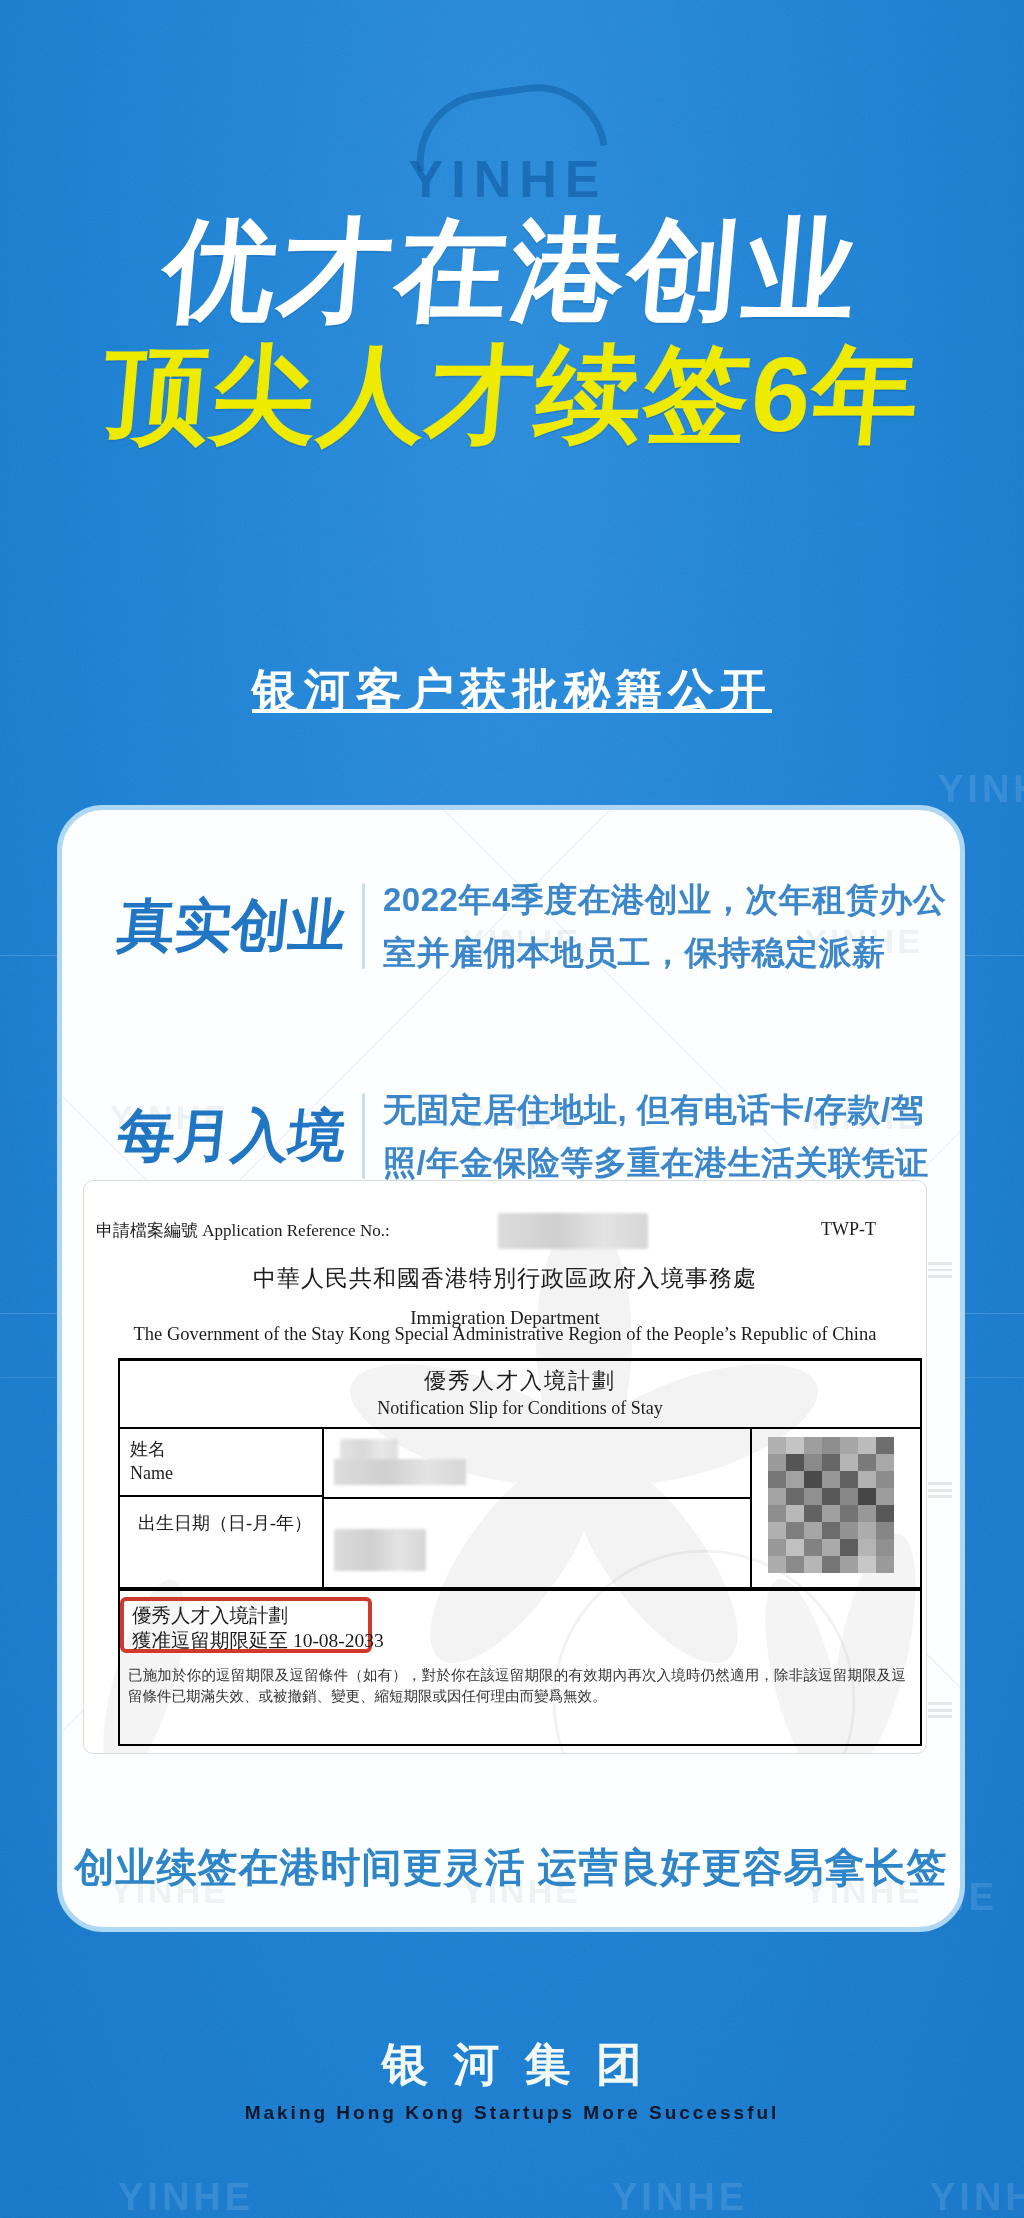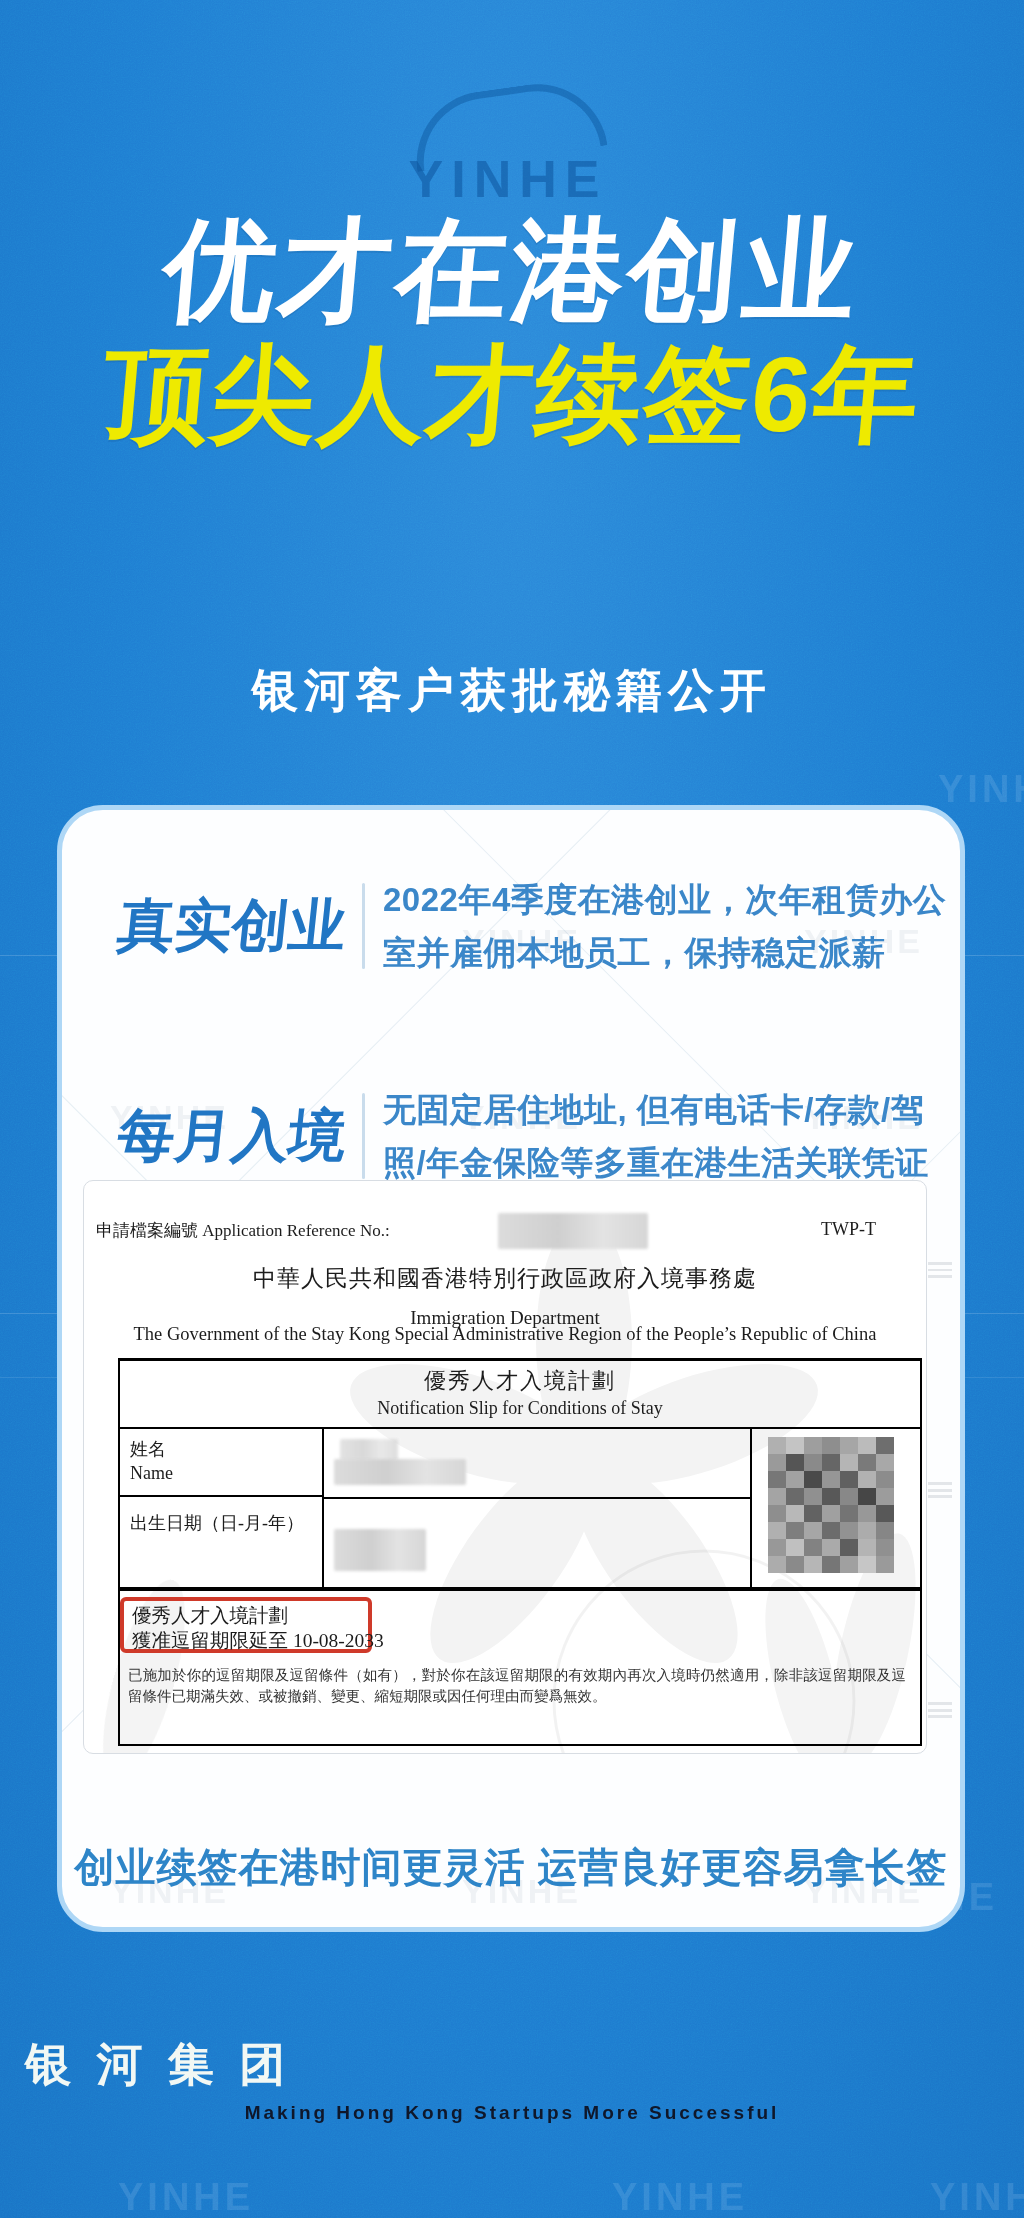--- a/index.html
+++ b/index.html
@@ -17,21 +17,21 @@
                   border:7px solid rgba(13,84,156,.45);border-bottom:none;
                   border-radius:110px 110px 0 0;transform:rotate(-8deg);}
   .brandmark .word{font-size:52px;font-weight:800;letter-spacing:8px;}
   .hero-t1{position:absolute;top:196px;left:0;width:100%;text-align:center;z-index:2;
            color:#ffffff;font-size:112px;font-weight:900;letter-spacing:4px;
            transform:skewX(-5deg);text-shadow:0 2px 0 rgba(0,40,90,.12);}
   .hero-t2{position:absolute;top:324px;left:0;width:100%;text-align:center;z-index:2;
            color:#eeea00;font-size:106px;font-weight:900;letter-spacing:2px;
            transform:skewX(-5deg);text-shadow:0 2px 0 rgba(0,40,90,.12);}
   .hero-sub{position:absolute;top:660px;left:0;width:100%;text-align:center;z-index:2;
-            color:#ffffff;font-size:46px;font-weight:800;letter-spacing:6px;}
+            color:#ffffff;font-size:46px;font-weight:800;letter-spacing:6px;text-decoration:underline;}
 
   
   .card{position:absolute;left:57px;top:805px;width:898px;height:1117px;z-index:3;
         background:#fdfeff;border:5px solid #aed7f6;border-radius:46px;overflow:hidden;}
   .env{position:absolute;border:1.5px solid rgba(150,180,205,.22);transform:rotate(45deg);}
   .env.a{width:700px;height:700px;left:-220px;top:-430px;}
   .env.b{width:760px;height:760px;left:420px;top:-500px;}
   .env.c{width:820px;height:820px;left:60px;top:620px;}
   .wmgrid{position:absolute;font-weight:800;font-size:34px;letter-spacing:3px;
           color:rgba(120,140,160,.10);z-index:1;}
@@ -69,35 +69,35 @@
   .doc-table{position:absolute;left:34px;top:177px;width:800px;height:383px;z-index:2;
              border:2px solid #000;border-top:3px solid #000;}
   .slip-head{height:66px;border-bottom:2px solid #000;text-align:center;}
   .slip-cn{font-size:22px;padding-top:5px;letter-spacing:2px;}
   .slip-en{font-size:18px;padding-top:2px;}
   .trows{display:flex;height:158px;border-bottom:4px solid #000;}
   .tcol-l{width:204px;border-right:2px solid #000;box-sizing:border-box;}
   .tcol-m{width:428px;border-right:2px solid #000;box-sizing:border-box;position:relative;}
   .tcol-r{flex:1;position:relative;}
   .cell-name{height:68px;border-bottom:2px solid #000;box-sizing:border-box;padding:8px 0 0 10px;}
-  .cell-dob{padding:14px 0 0 10px;}
+  .cell-dob{padding:14px 0 0 18px;}
   .lab{font-size:18px;line-height:24px;}
   .val-name1{left:16px;top:10px;width:58px;height:22px;opacity:.8;}
   .val-name2{left:10px;top:30px;width:132px;height:26px;}
   .val-dob{left:10px;top:100px;width:92px;height:42px;}
   .mosaic{position:absolute;left:16px;top:8px;}
   .doc-bottom{position:relative;height:150px;}
   .redbox{position:absolute;left:0px;top:6px;width:252px;height:56px;
           border:4px solid #cf3a2a;border-radius:6px;padding:2px 0 0 8px;box-sizing:border-box;}
   .redbox div{font-size:19.5px;line-height:25px;white-space:nowrap;}
   .doc-note{position:absolute;left:8px;top:74px;width:778px;font-size:14.5px;
             line-height:21px;color:#333;text-align:justify;}
 
   
-  .footer-co{position:absolute;top:2034px;left:0;width:100%;text-align:left;z-index:2;
+  .footer-co{position:absolute;top:2034px;left:0;width:100%;text-align:center;z-index:2;
              color:#f2f8f4;font-size:46px;font-weight:700;letter-spacing:.55em;text-indent:.55em;}
   .footer-slogan{position:absolute;top:2102px;left:0;width:100%;text-align:center;z-index:2;
              color:#0f172a;font-size:19px;font-weight:800;letter-spacing:3px;}
   .bg-wm{position:absolute;z-index:1;font-weight:800;font-size:38px;letter-spacing:4px;
          color:rgba(210,235,255,.14);}
 </style>
 </head>
 <body>
 
 <svg class="noise" width="1024" height="2218">

